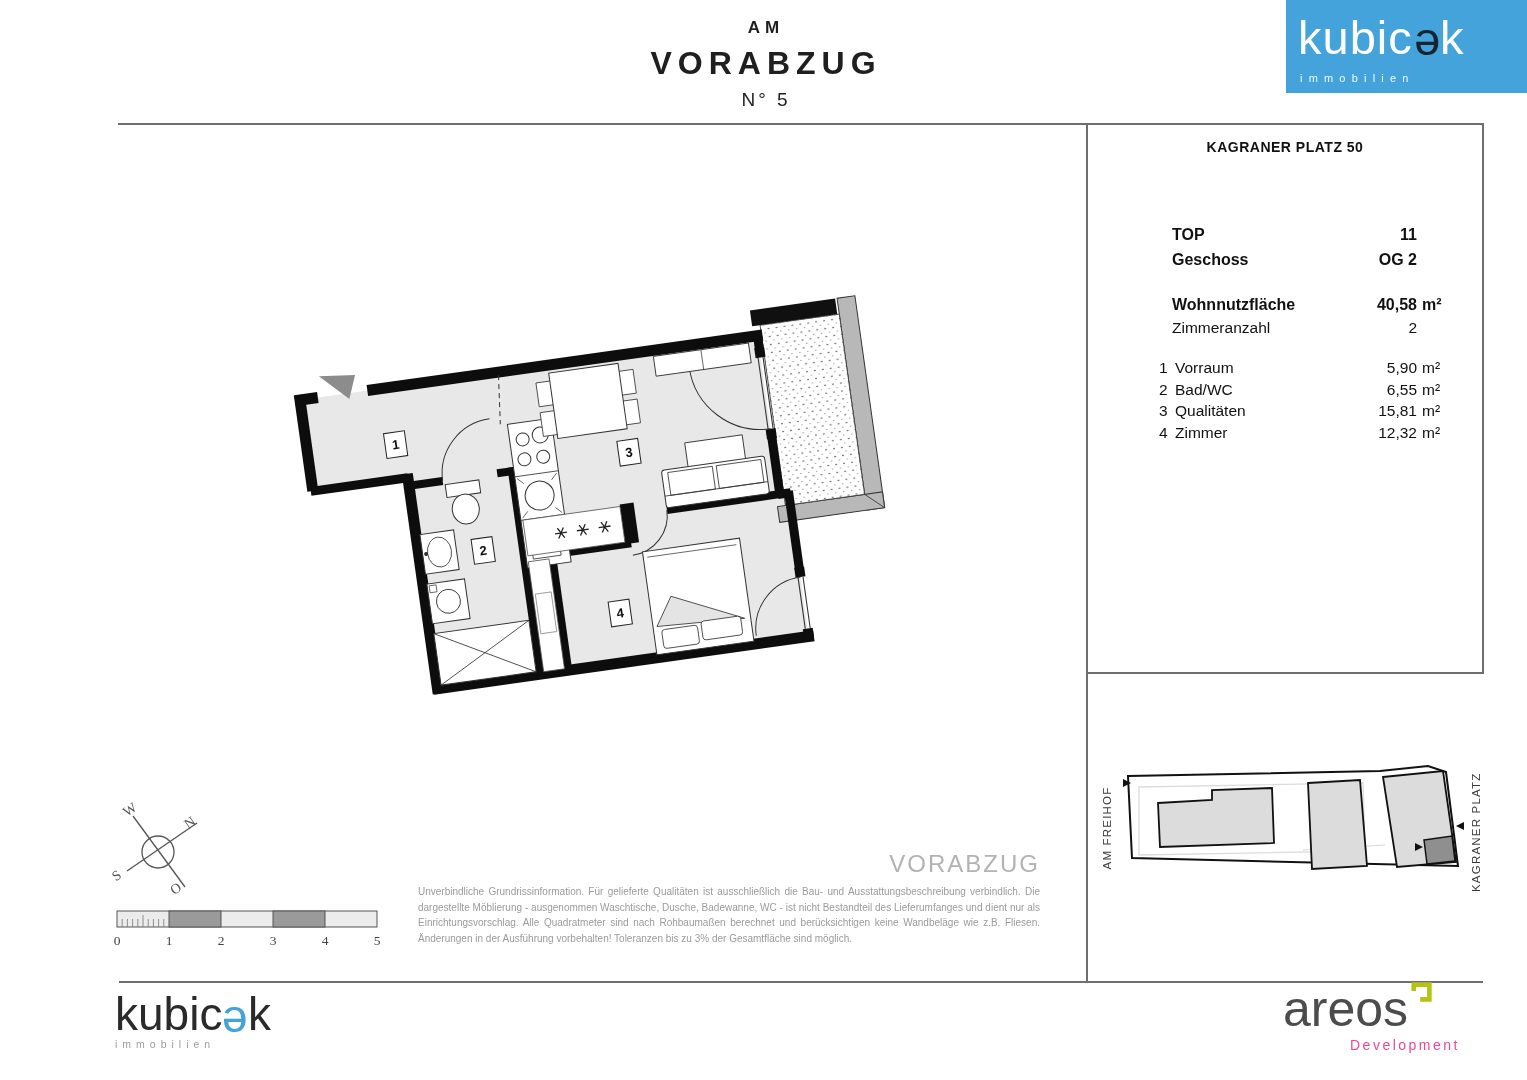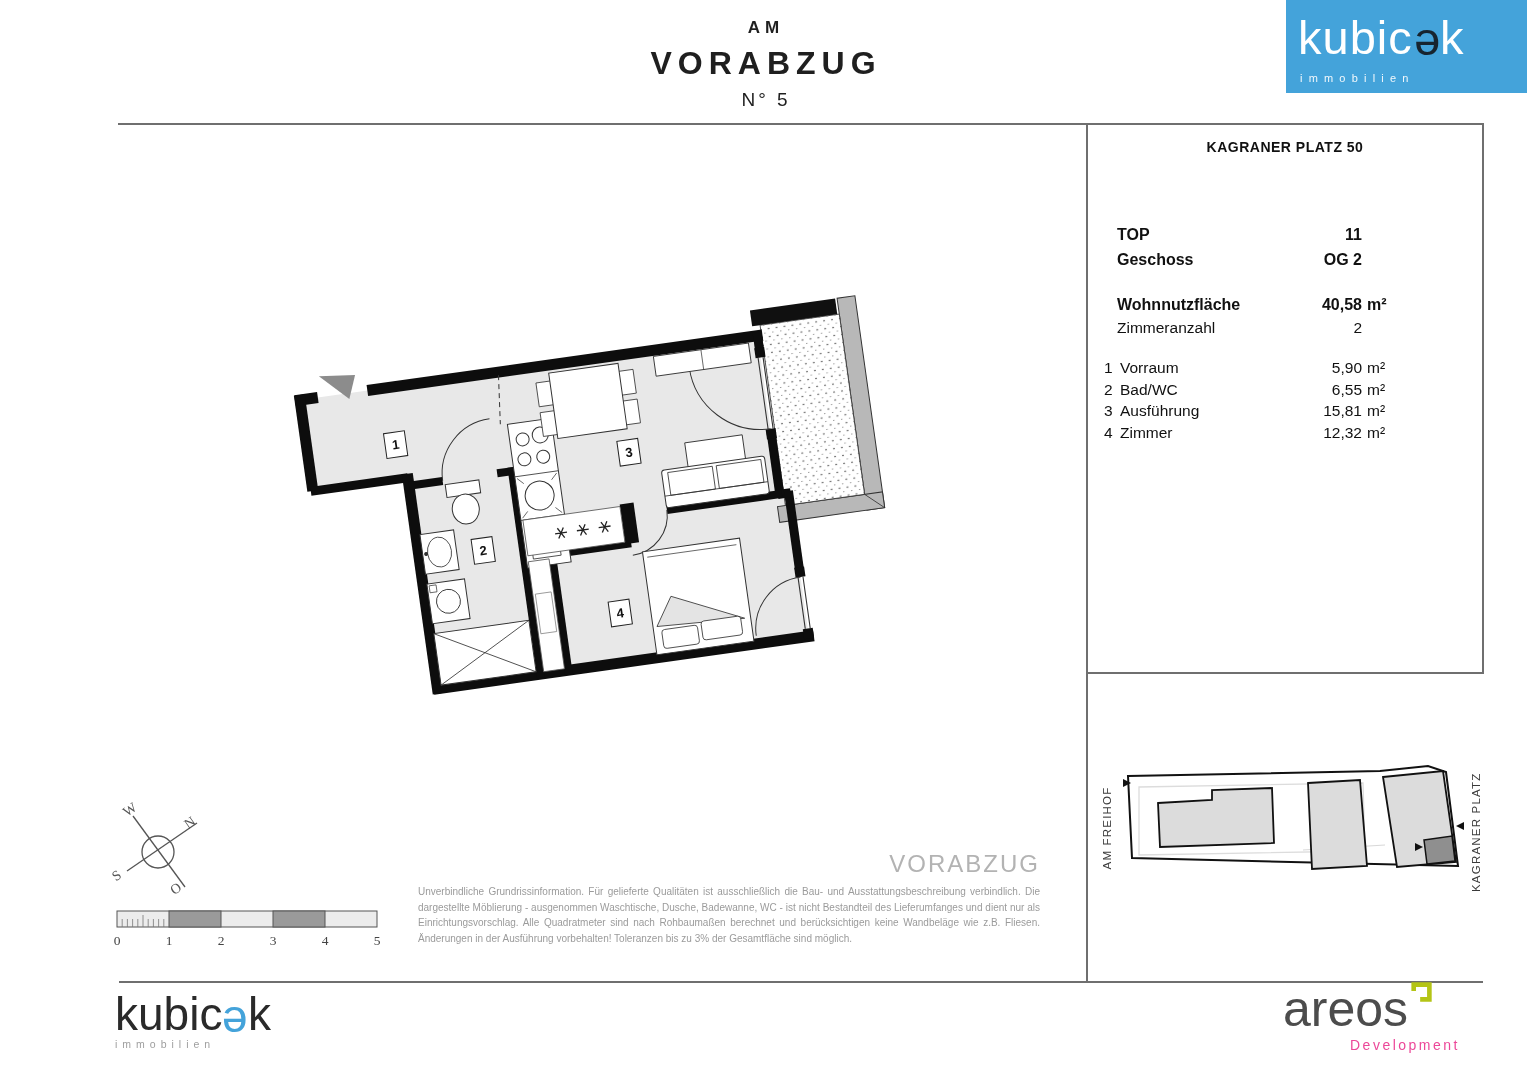--- a/index.html
+++ b/index.html
@@ -20,21 +20,21 @@
   .kb-e{display:inline-block;transform:rotate(180deg) translateY(-9px);color:#17242f;font-weight:500;}
   .banner .sub{position:absolute;left:14px;bottom:9px;font-size:11px;letter-spacing:6.2px;
                color:#f2f8fc;}
 
   
   .rule{background:#6f6f6f;}
 
   
   .info-title{left:1087px;top:139px;width:396px;text-align:center;font-size:14px;
               font-weight:bold;letter-spacing:0.5px;color:#111;}
-  .info-rows{left:1104px;top:226px;width:290px;font-size:15.5px;color:#111;}
+  .info-rows{left:1159px;top:226px;width:290px;font-size:15.5px;color:#111;}
   .irow{display:flex;height:25px;align-items:baseline;}
   .irow.bold{font-weight:bold;font-size:16px;}
   .irow .pad{width:13px;}
   .irow .rnum{width:16px;}
   .irow .ilabel{flex:1;}
   .irow .inum{text-align:right;}
   .irow .iunit{width:27px;padding-left:5px;}
   .gap20{margin-top:20px;}
   .gap17{margin-top:17px;}
   .h23{height:23px;}
@@ -115,21 +115,21 @@
         <span class="iunit">m²</span>
     </div>
     <div class="irow h22">
       <span class="rnum">2</span>
         <span class="ilabel">Bad/WC</span>
       <span class="inum">6,55</span>
         <span class="iunit">m²</span>
     </div>
     <div class="irow h22">
       <span class="rnum">3</span>
-        <span class="ilabel">Ausführung</span>
+        <span class="ilabel">Qualitäten</span>
       <span class="inum">15,81</span>
         <span class="iunit">m²</span>
     </div>
     <div class="irow h22">
       <span class="rnum">4</span>
         <span class="ilabel">Zimmer</span>
       <span class="inum">12,32</span>
         <span class="iunit">m²</span>
     </div>
   </div>

